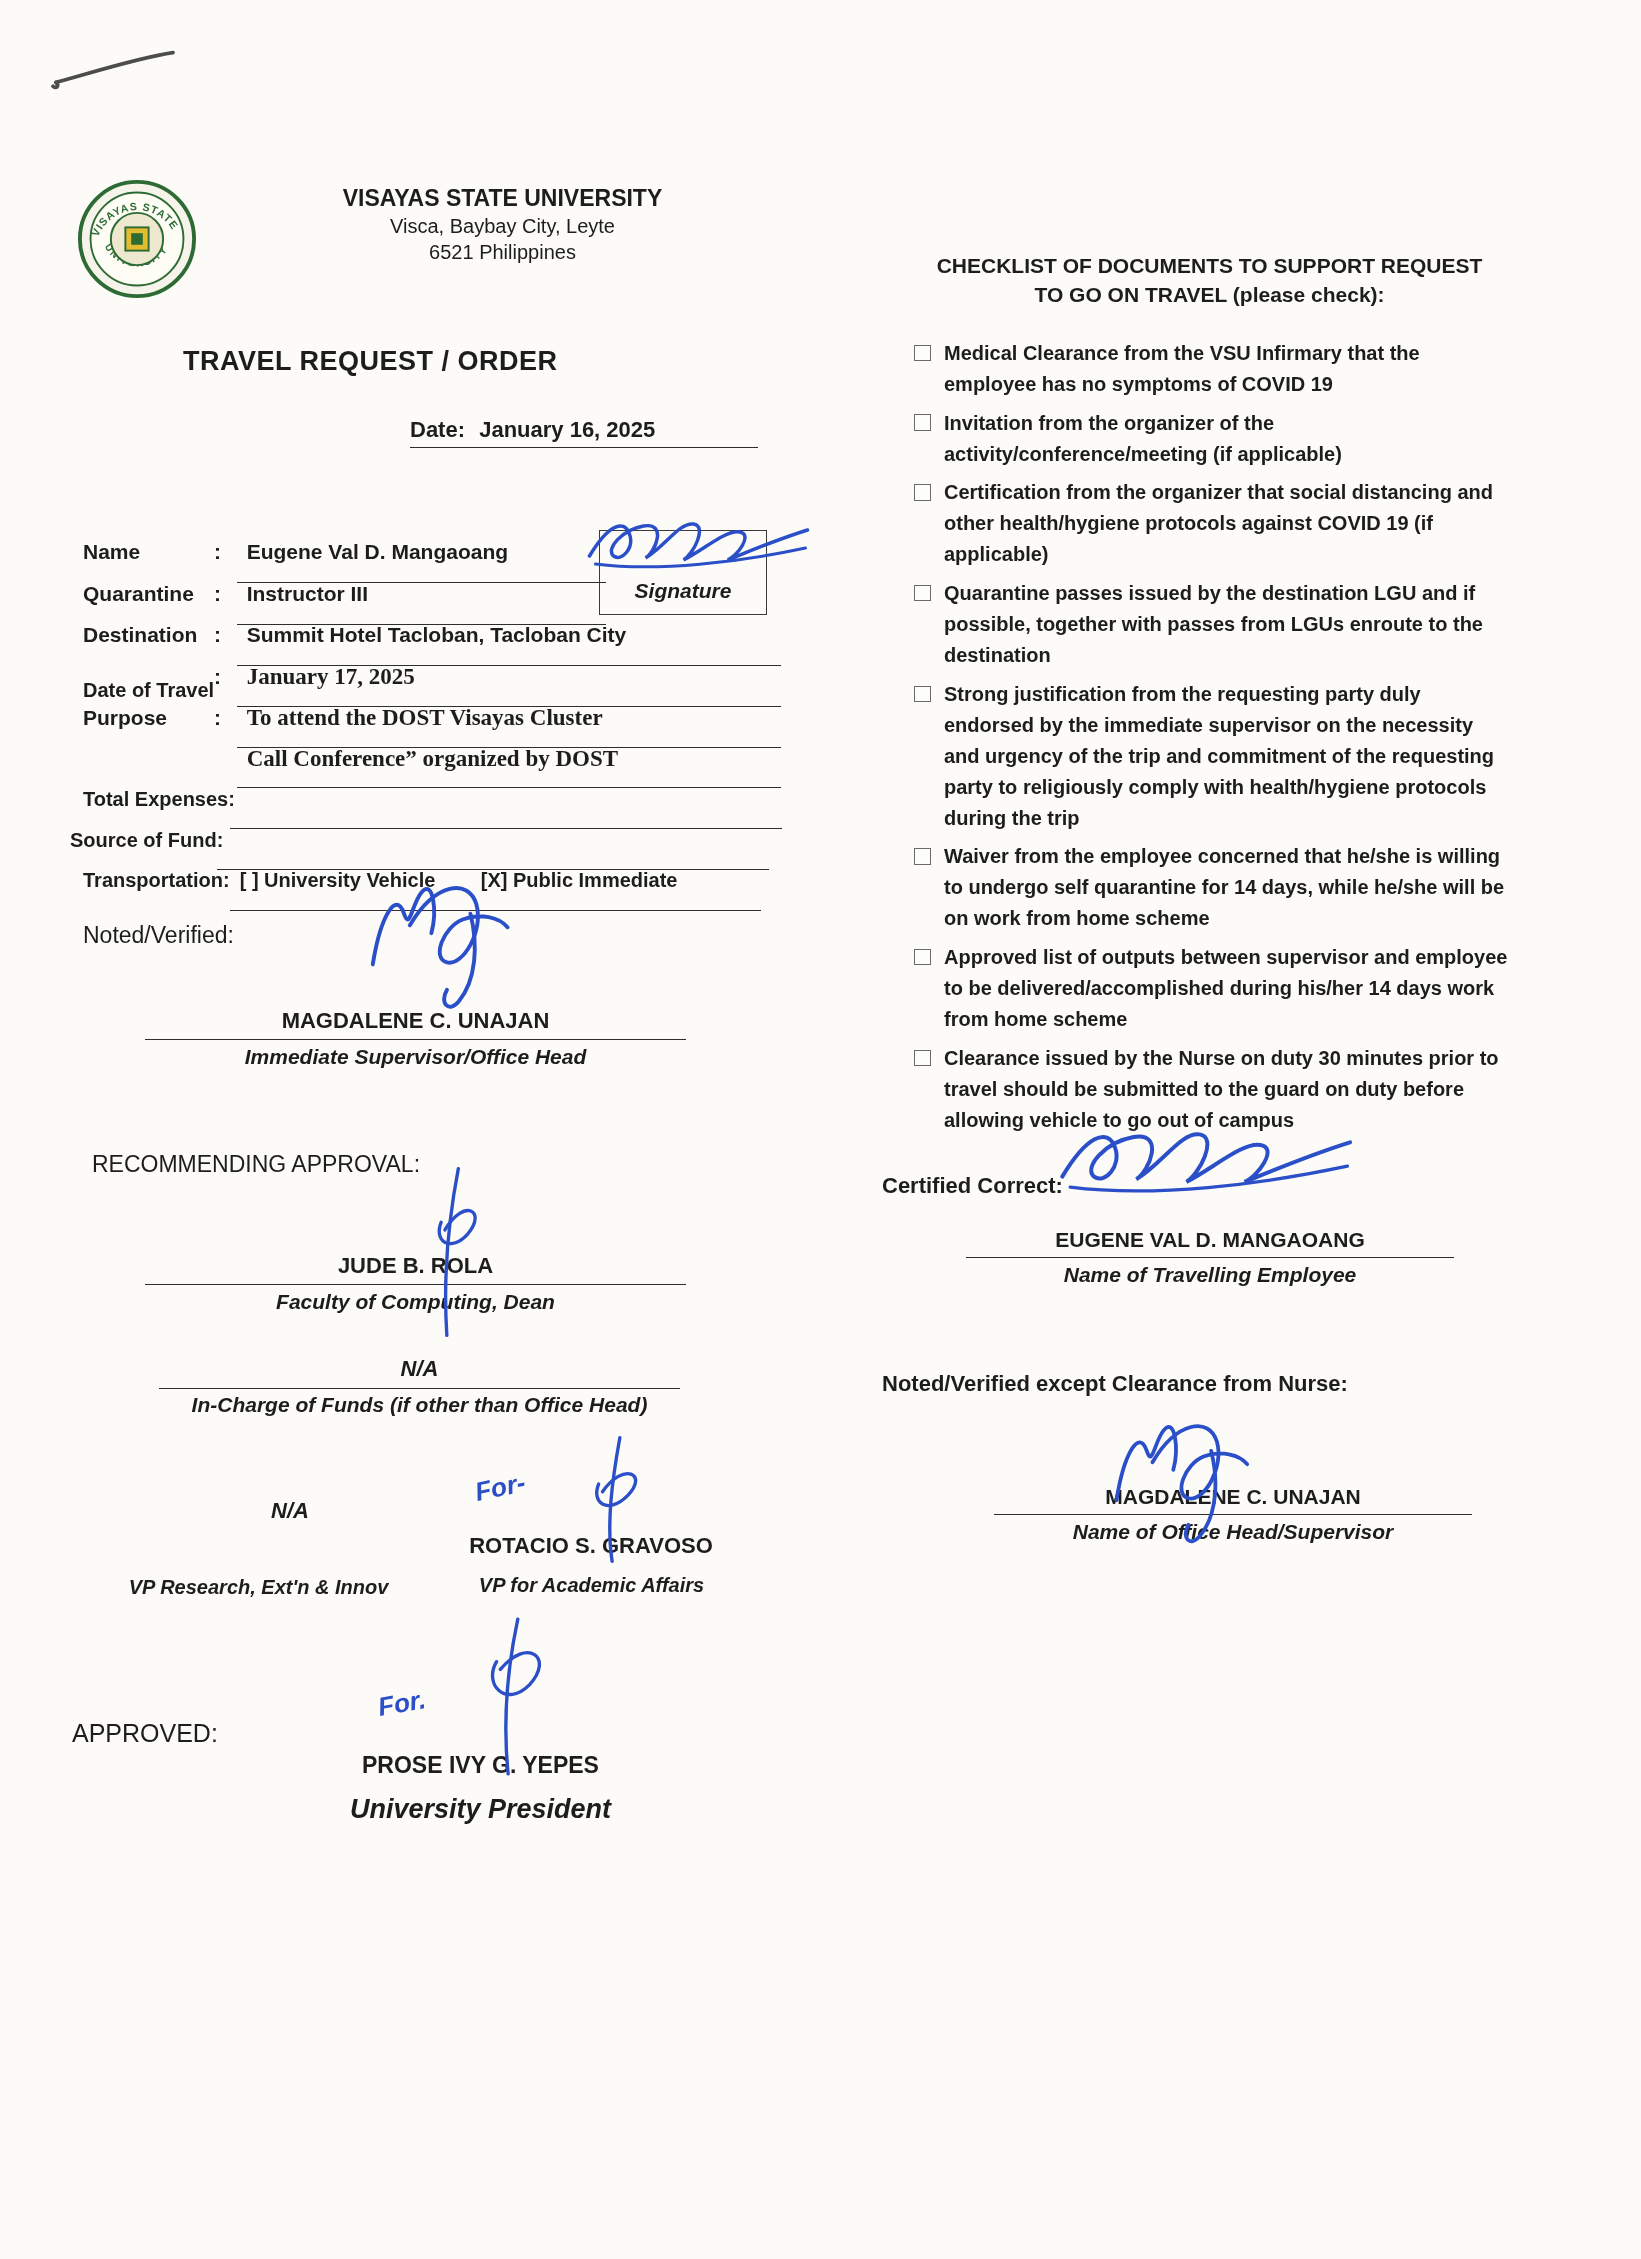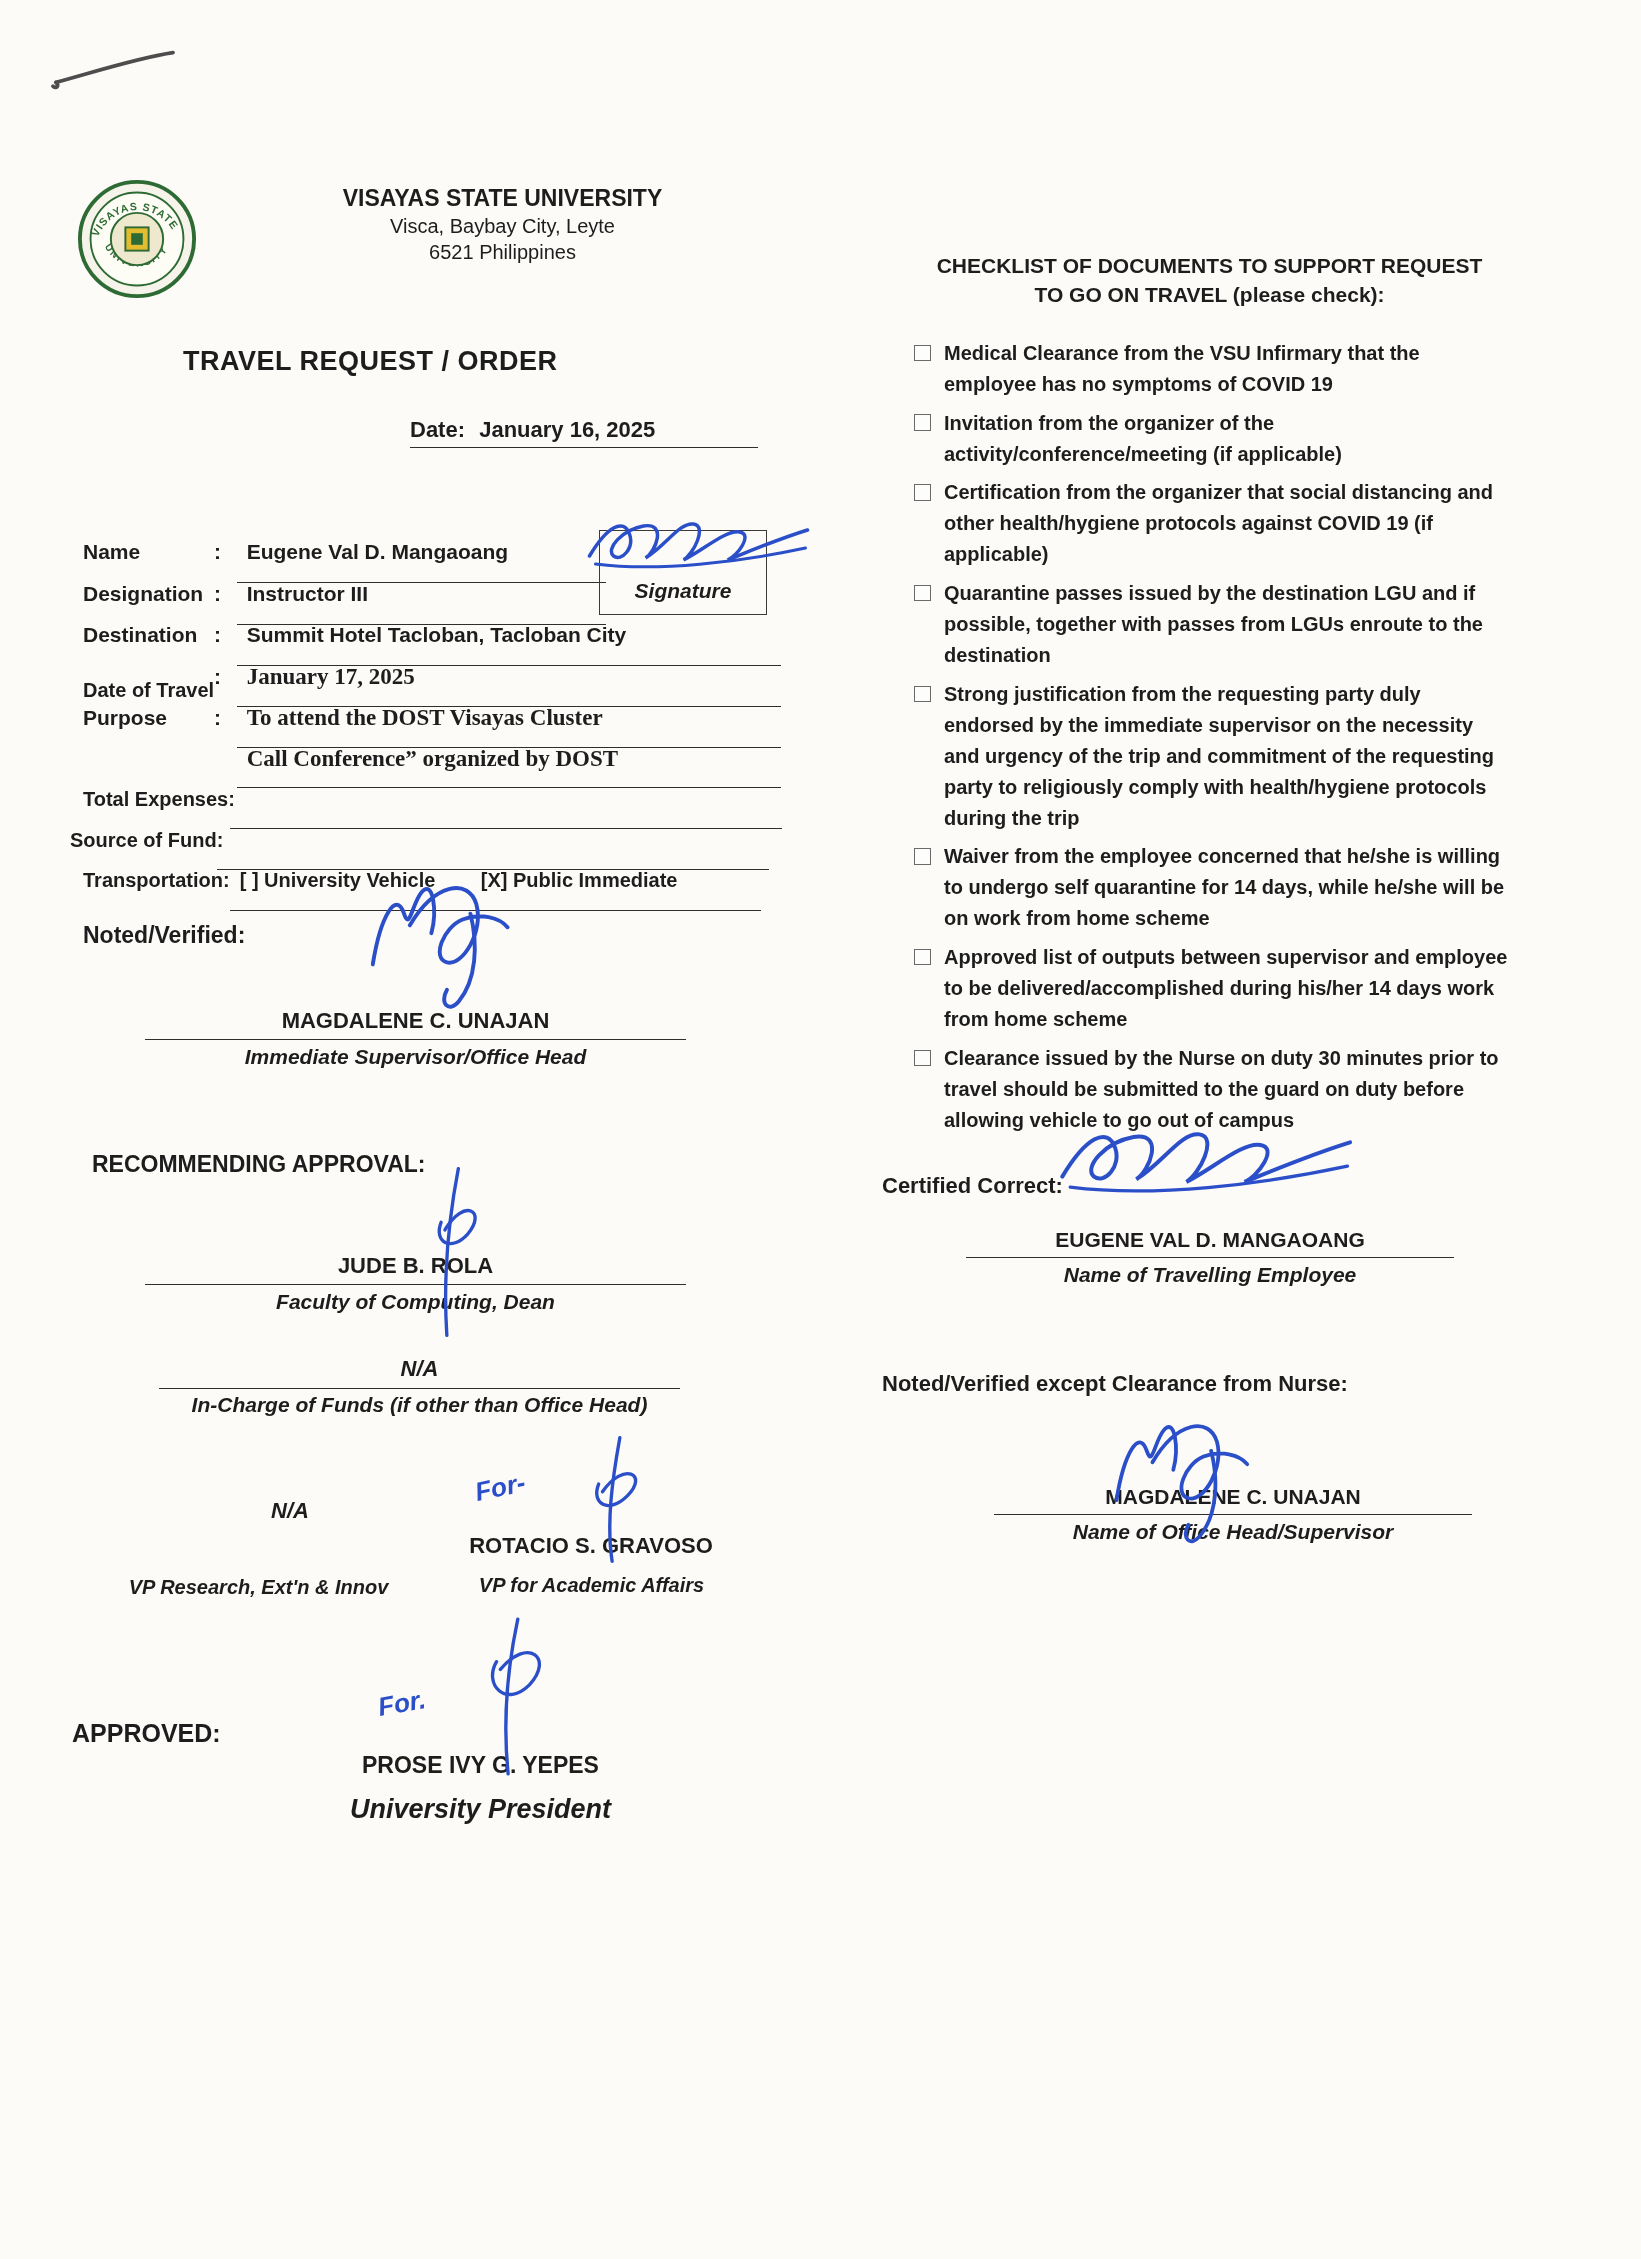--- a/index.html
+++ b/index.html
@@ -18,21 +18,21 @@
   .sig-title{font-weight:bold;font-style:italic;font-size:21px;text-align:center;padding-top:4.8px;}
   .cbx{flex:0 0 auto;width:14.5px;height:14.5px;border:1.9px solid #6a6a6a;margin-top:6.8px;background:#fdfdfb;}
   .chk-item{display:flex;gap:13.5px;margin-bottom:7.7px;}
   .chk-text{font-weight:bold;font-size:20px;line-height:31px;}
   svg.sig{position:absolute;pointer-events:none;z-index:3;}
   svg.sig path{fill:none;stroke:#2b4fc8;stroke-linecap:round;}
   .hand{position:absolute;color:#2b4fc8;font-weight:bold;font-style:italic;font-size:26px;z-index:3;}
   .hdr-name{font-weight:bold;font-size:23px;}
   .hdr-addr{font-size:20px;padding-top:2.9px;}
   .form-title{font-weight:bold;font-size:27px;letter-spacing:0.5px;}
-  .section-label{font-weight:bold;font-size:23px;white-space:nowrap;}
+  .section-label{font-weight:normal;font-size:23px;white-space:nowrap;}
 </style>
 </head>
 <body>
 
 <div class="page">
 
   <svg class="abs" style="left:48px;top:44px;" width="130" height="48" viewBox="0 0 135 50">
     <path d="M8 40 C 12 44 8 47 5 44 M8 40 C 45 30 95 14 130 9" fill="none" stroke="#4d4d4d" stroke-width="4" stroke-linecap="round"></path>
   </svg>
 
@@ -65,21 +65,21 @@
     <span class="b" style="font-size:22px;margin-left:9.7px;">January 16, 2025</span>
   </div>
 
   <div class="abs" style="left:83px;top:530px;width:695px;height:42px;">
     <span class="frow-label abs" style="left:0;top:9.7px;">Name</span>
     <span class="frow-label abs" style="left:131px;top:9.7px;">:</span>
     <span class="frow-value abs u2" style="left:154px;top:0;width:359px;height:42px;padding:9.7px 0 0 9.7px;">Eugene Val D. Mangaoang</span>
   </div>
 
   <div class="abs" style="left:83px;top:572px;width:695px;height:42px;">
-    <span class="frow-label abs" style="left:0;top:9.7px;">Designation</span>
+    <span class="frow-label abs" style="left:0;top:9.7px;">Quarantine</span>
     <span class="frow-label abs" style="left:131px;top:9.7px;">:</span>
     <span class="frow-value abs u2" style="left:154px;top:0;width:359px;height:42px;padding:9.7px 0 0 9.7px;">Instructor III</span>
   </div>
 
   <div class="abs" style="left:599px;top:530px;width:166px;height:83px;border:1.9px solid #3a3a3a;">
     <div class="b i ctr" style="font-size:21px;padding-top:48px;">Signature</div>
   </div>
 
   <svg class="sig" style="left:579px;top:504px;" width="241" height="75" viewBox="0 0 240 75">
     <path d="M10 52 C 28 22 44 14 50 30 C 55 44 42 58 34 52 C 26 45 42 26 64 22 C 88 18 76 48 66 54 C 86 42 100 18 114 20 C 128 22 114 50 104 56 C 124 46 146 26 160 28 C 174 30 158 52 148 56 C 168 48 196 36 228 26" stroke-width="3.5"></path>

